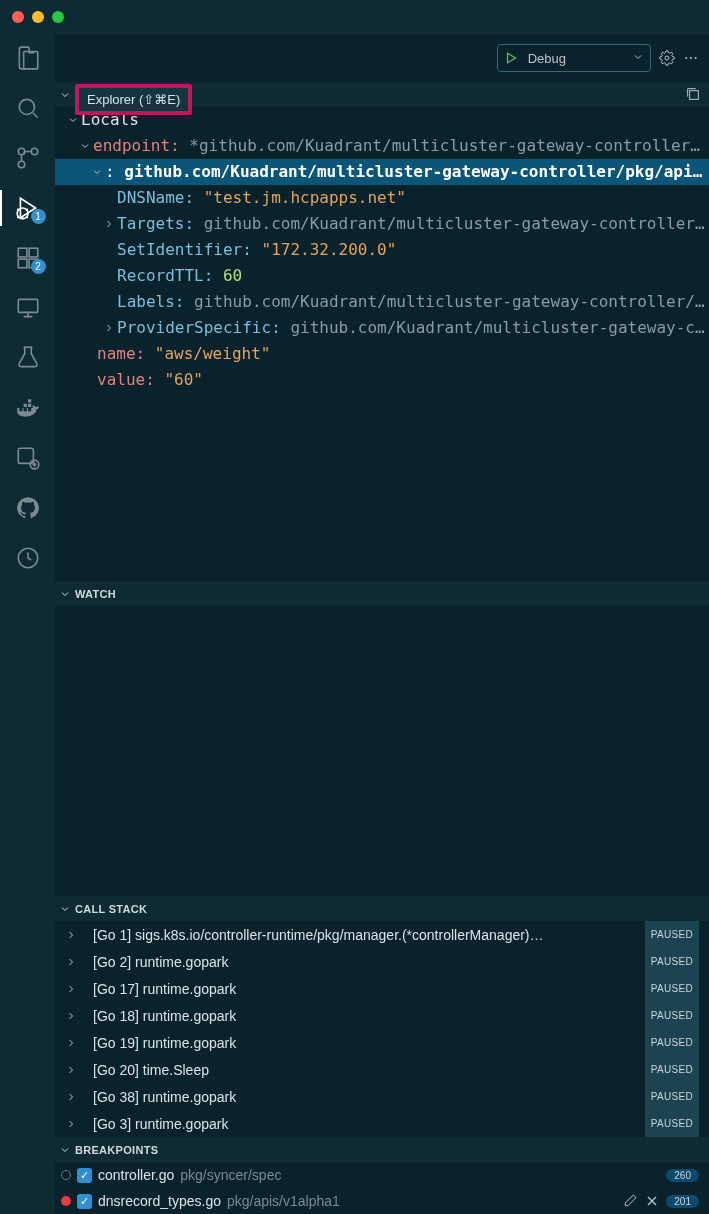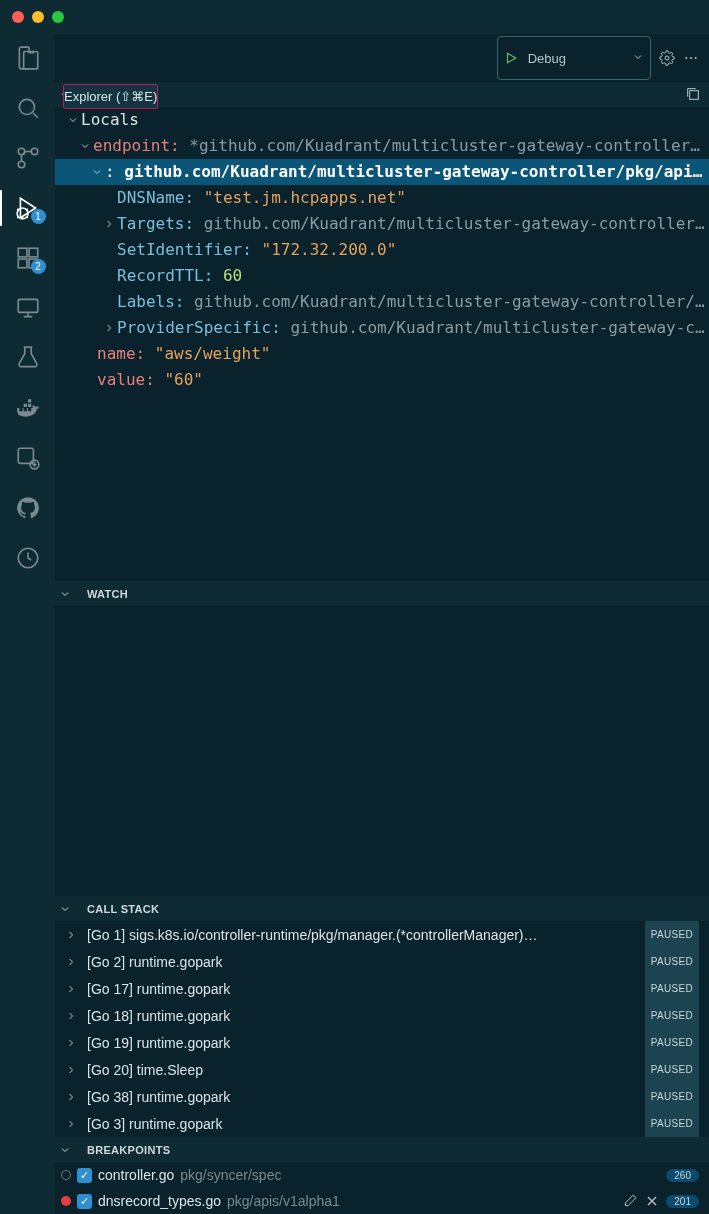--- a/index.html
+++ b/index.html
@@ -90,52 +90,52 @@
     .top-controls {
       height: 48px;
       display: flex;
       align-items: center;
       padding: 0 10px;
       gap: 8px;
       position: relative;
     }
     .tooltip {
       position: absolute;
-      left: 8px;
+      left: 20px;
       top: 50px;
       background: #14353f;
-      border: 1px solid #be185d;
-      padding: 4px 0;
+      border: 4px solid #be185d;
+      padding: 4px 8px;
       border-radius: 2px;
       font-size: 13px;
       z-index: 10;
       color: #d4e4e8;
     }
     .debug-select {
       margin-left: auto;
       display: flex;
       align-items: center;
       border: 1px solid #3a6572;
       border-radius: 4px;
-      height: 44px;
+      height: 28px;
       background: #0a222b;
       padding: 0 0 0 6px;
     }
     .play-icon { color: #6dbd6d; display:flex; align-items:center; padding-right:4px; }
     .debug-name { padding: 0 60px 0 6px; color: #b8c5c9; font-size: 13px; }
     .chevron-down { padding: 0 6px; color: #b8c5c9; }
     .gear-btn, .more-btn { color: #b8c5c9; cursor: pointer; display:flex; align-items:center; }
 
     .section-header {
       background: #0e2a33;
       height: 25px;
       display: flex;
       align-items: center;
       padding-left: 4px;
-      gap: 16px;
+      gap: 4px;
       font-size: 11px;
       font-weight: 600;
       color: #cfd9dc;
       letter-spacing: 0.3px;
     }
     .section-header .spacer { flex: 1; }
     .section-header .hdr-icon { color: #b8c5c9; padding-right: 8px; cursor: pointer; }
 
     .variables-body {
       font-family: "SF Mono", Menlo, Consolas, monospace;
@@ -169,21 +169,21 @@
     .ellipsis { text-overflow: ellipsis; overflow: hidden; }
 
     .watch-body { flex: 0 0 290px; }
 
     .callstack-body { }
     .cs-row {
       display: flex;
       align-items: center;
       height: 27px;
       padding-left: 8px;
-      gap: 8px;
+      gap: 14px;
       white-space: nowrap;
       overflow: hidden;
       justify-content: flex-end;
     }
     .cs-label { color: #d9e4e7; flex: 1; overflow: hidden; text-overflow: ellipsis; font-size: 14px; }
     .cs-state {
       background: #1b4450;
       color: #c9d5d9;
       font-size: 10px;
       padding: 9px 6px;

